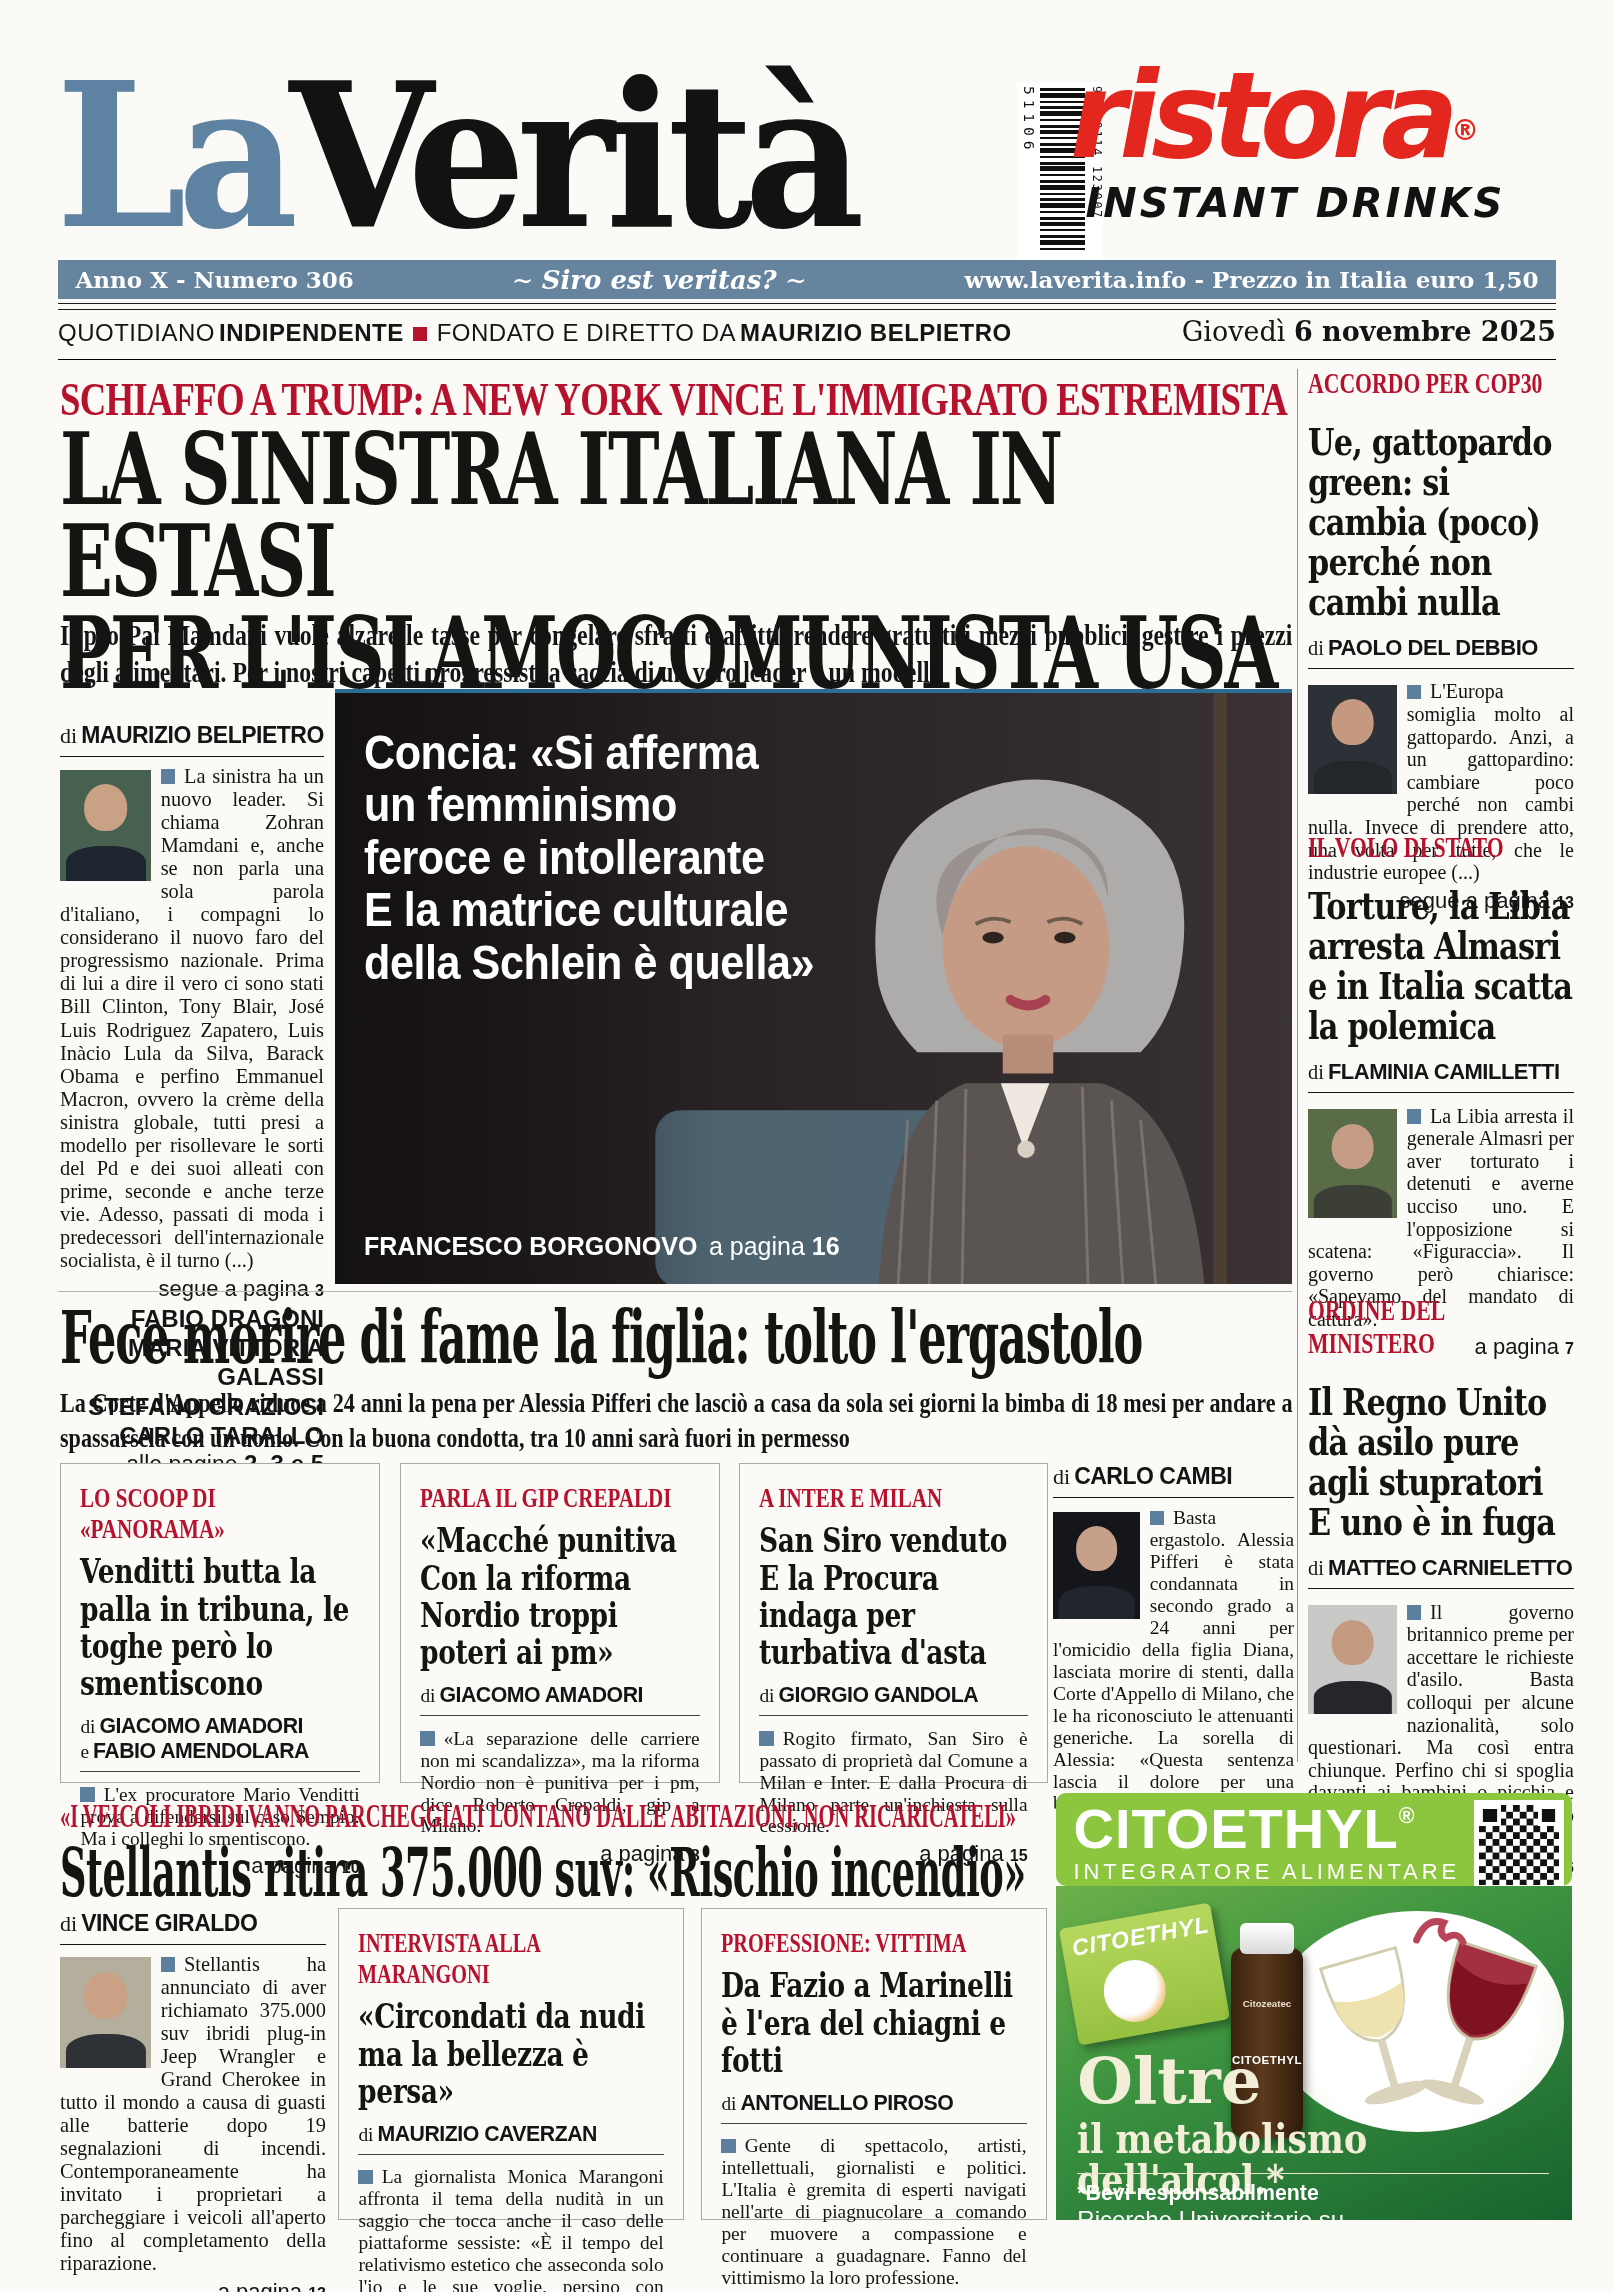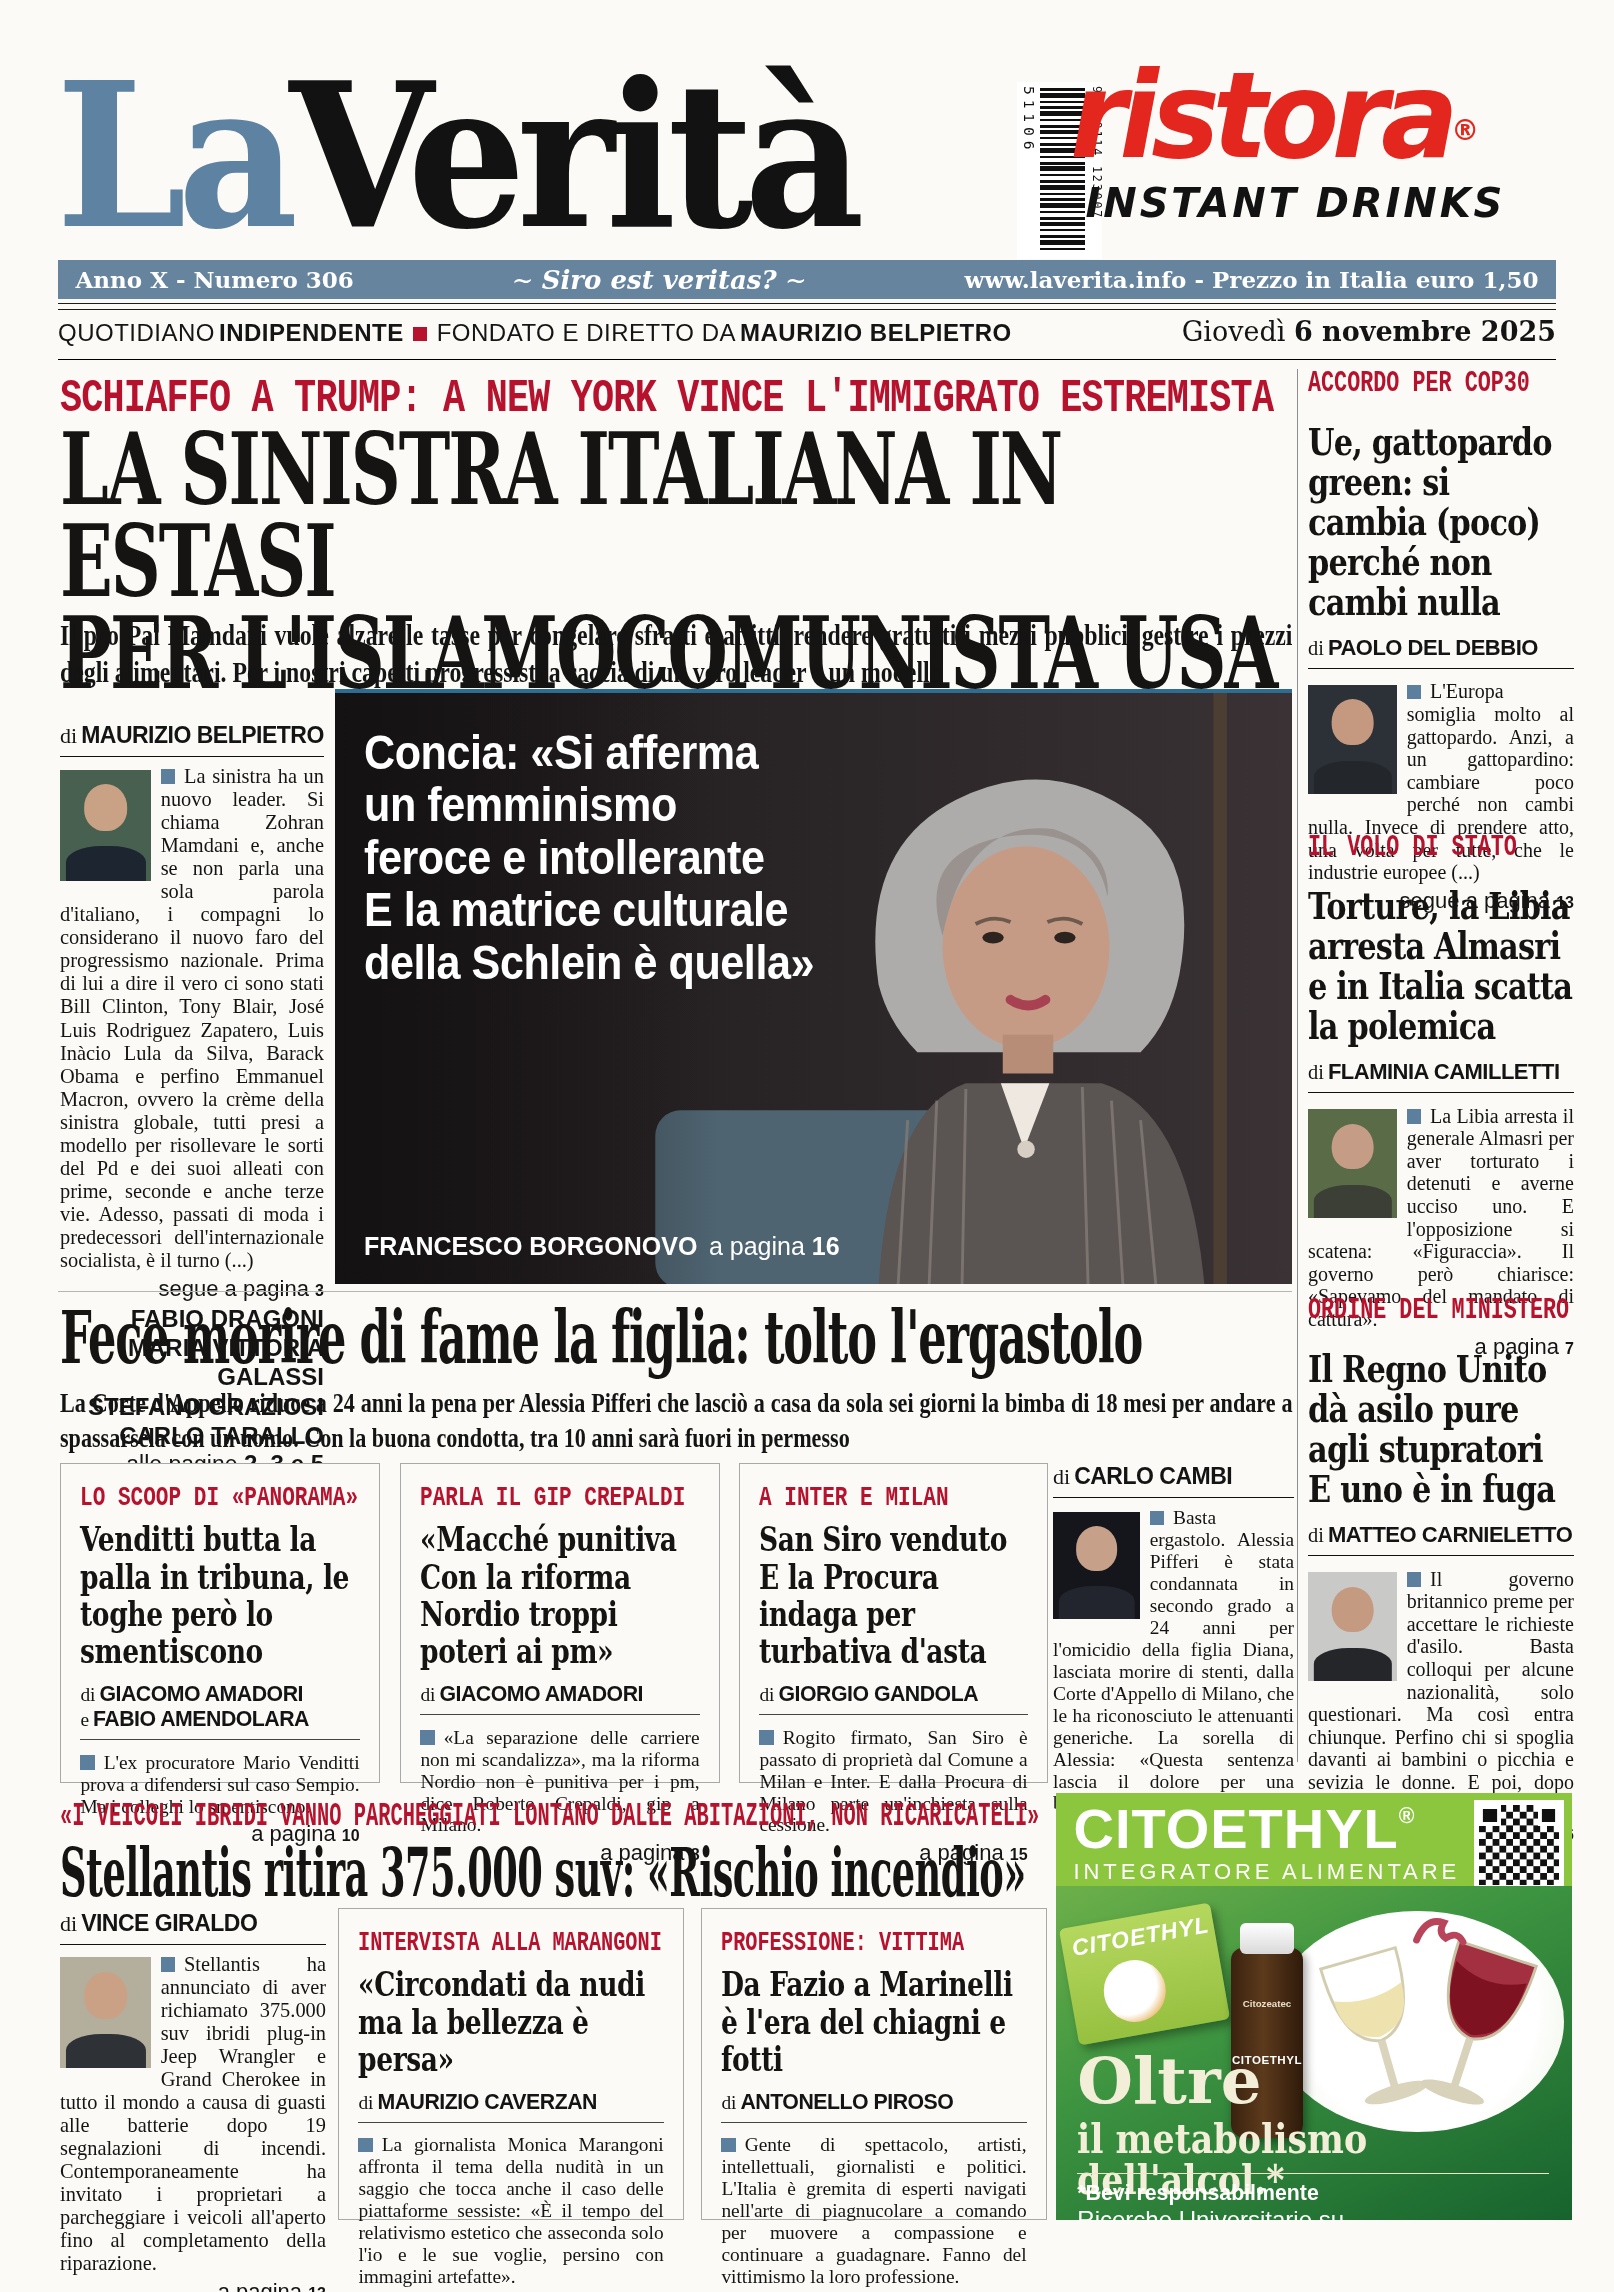--- a/index.html
+++ b/index.html
@@ -50,21 +50,21 @@
   .dblrule{left:58px;top:303px;width:1498px;height:4.9px;border-top:1.9px solid #1c1c1c;border-bottom:1px solid #1c1c1c;}
   .tagline{left:58px;top:316px;width:1498px;display:flex;justify-content:space-between;align-items:baseline;}
   .tagline .tg{font:24px "Liberation Sans",sans-serif;color:#151515;letter-spacing:0.5px;}
   .tagline .b{font-weight:bold;}
   .tsq{display:inline-block;width:13.6px;height:13.6px;background:#b6122e;margin:0 9.7px;}
   .tagline .date{font:27px "DejaVu Serif",serif;}
   .hdrule{left:58px;top:359px;width:1498px;border-top:1.9px solid #000;}
 
   
   .red{color:#b6122e;}
-  .kicker{font-family:Liberation Mono, monospace;font-weight:bold;}
+  .kicker{font-family:Liberation Serif, serif;font-weight:bold;}
   .lead-kicker{left:60px;top:373px;width:1232px;}
   .lead-kicker .cx80{font-size:46px;letter-spacing:-1px;}
   .lead-headline{left:60px;top:423px;width:1232px;font-family:"DejaVu Serif",serif;font-weight:bold;color:#151413;}
   .lead-headline .cx70{font-size:99px;line-height:.93;letter-spacing:-2.9px;white-space:pre-line;}
   .deck{font-family:"Liberation Serif",serif;font-weight:bold;text-align:justify;}
   .lead-deck{left:60px;top:617px;width:1232px;}
   .lead-deck .cx82{font-size:29px;line-height:1.28;}
 
   
   .byline{border-bottom:1.9px solid #111;padding-bottom:6.8px;}
@@ -138,21 +138,21 @@
   .bot-head{left:60px;top:1838px;width:988px;font-family:"DejaVu Serif",serif;font-weight:bold;color:#151413;}
   .bot-head .cx54{font-size:68px;letter-spacing:-1px;line-height:1;}
   .giraldo{left:60px;top:1910px;width:266px;}
   .giraldo .byline{margin-bottom:7.8px;}
   .bbox1{left:338px;top:1908px;width:346px;height:312px;}
   .bbox2{left:701px;top:1908px;width:346px;height:312px;}
   .nbox .body{text-align:justify;}
 
   
   .ad{left:1056px;top:1793px;width:516px;height:427px;overflow:hidden;}
-  .ad-top{position:absolute;left:0;top:0;width:100%;height:93px;background:#8cc63e;box-sizing:border-box;padding:7.8px 0 0 17.5px;}
+  .ad-top{position:absolute;left:0;top:0;width:100%;height:93px;background:#8cc63e;box-sizing:border-box;padding:7.8px 0 0 17.5px;border-radius:10px;}
   .ad-brand{font:bold 56px "Liberation Sans",sans-serif;color:#fff;letter-spacing:1px;line-height:1;}
   .ad-brand .reg{font-size:21.3px;vertical-align:25px;}
   .ad-sub{font:22px "Liberation Sans",sans-serif;color:#fff;letter-spacing:3.9px;margin-top:1.9px;}
   .qr{position:absolute;right:7.8px;top:6.8px;width:80px;height:80px;background:#fff;padding:4.9px;}
   .qr .qin{width:100%;height:100%;background:
       repeating-conic-gradient(#111 0 25%,#fff 0 50%) 0 0/13.6px 13.6px;position:relative;}
   .qr .qin::before,.qr .qin::after{content:"";position:absolute;width:21.3px;height:21.3px;background:#111;box-shadow:inset 0 0 0 3.9px #fff,inset 0 0 0 7.8px #111;}
   .qr .qin::before{left:0;top:0;}
   .qr .qin::after{right:0;top:0;}
   .ad-body{position:absolute;left:0;top:93px;width:100%;height:334px;

